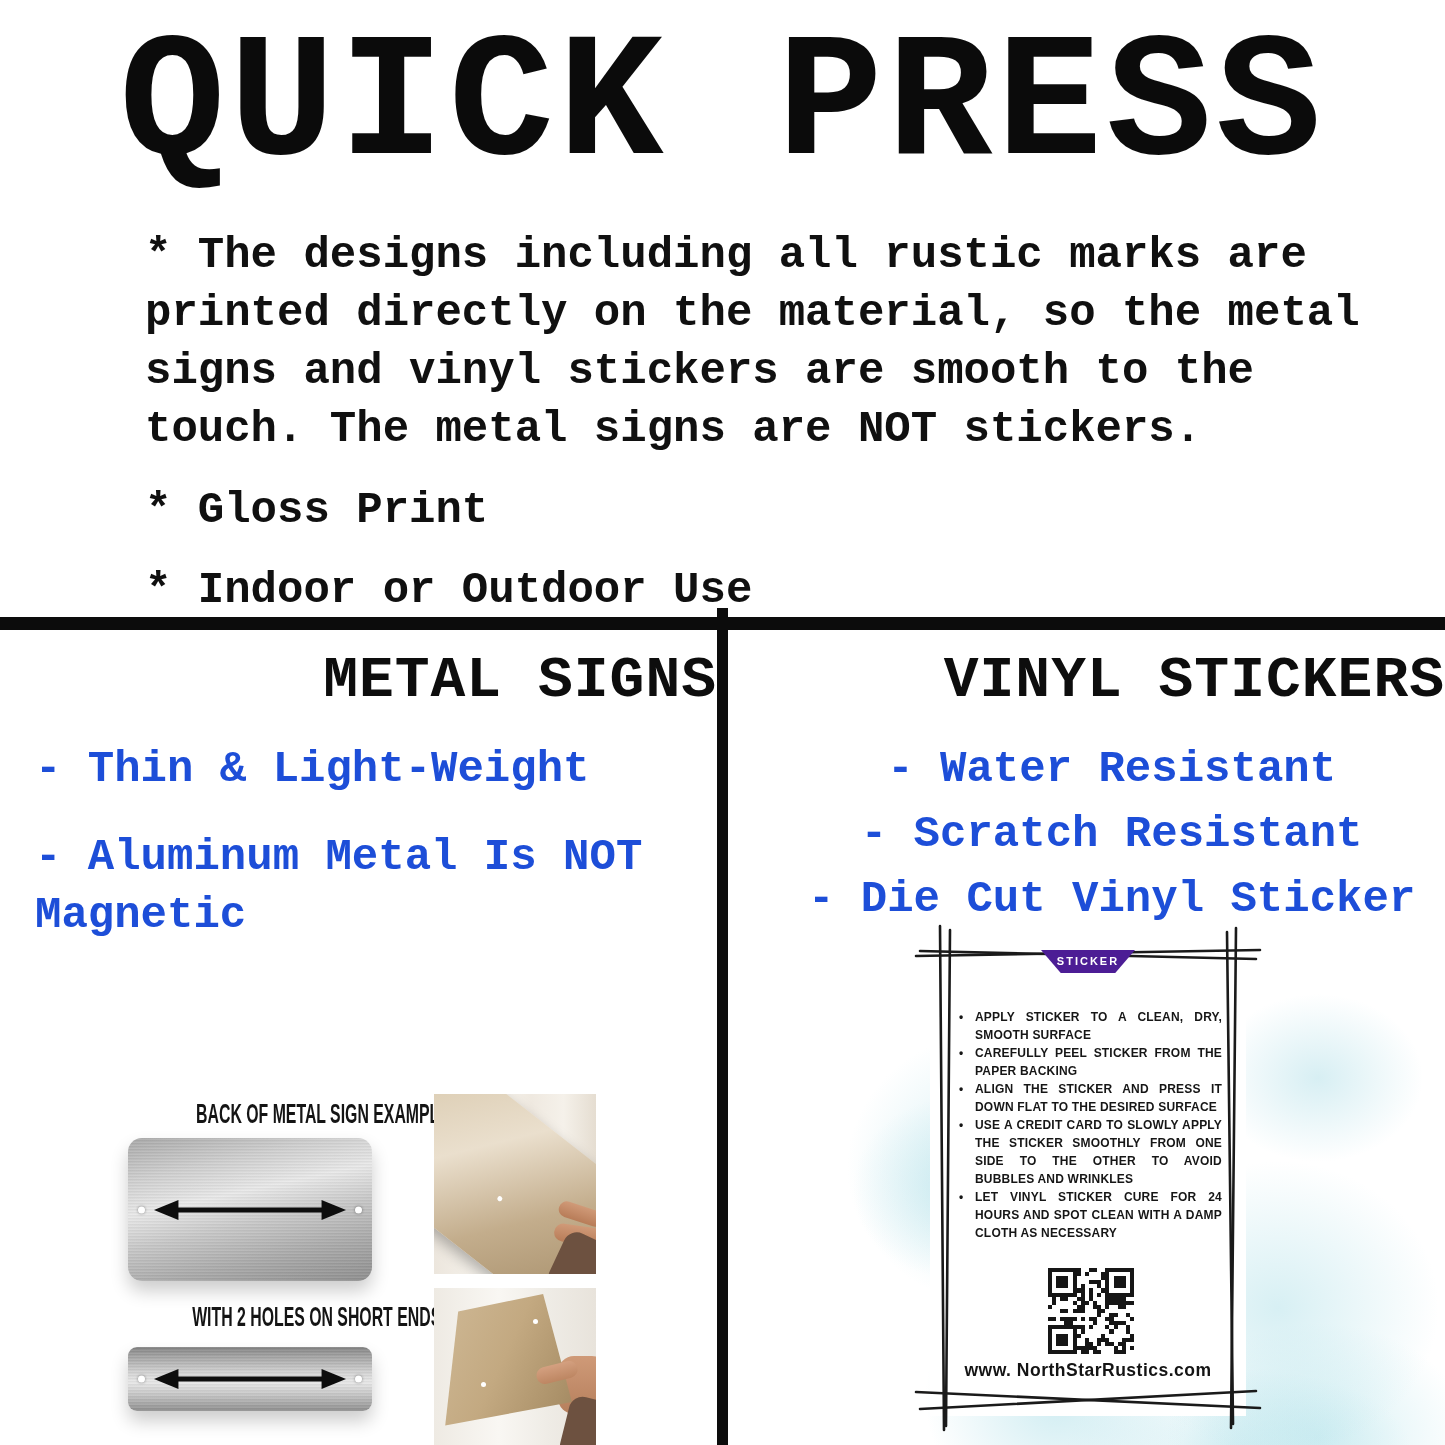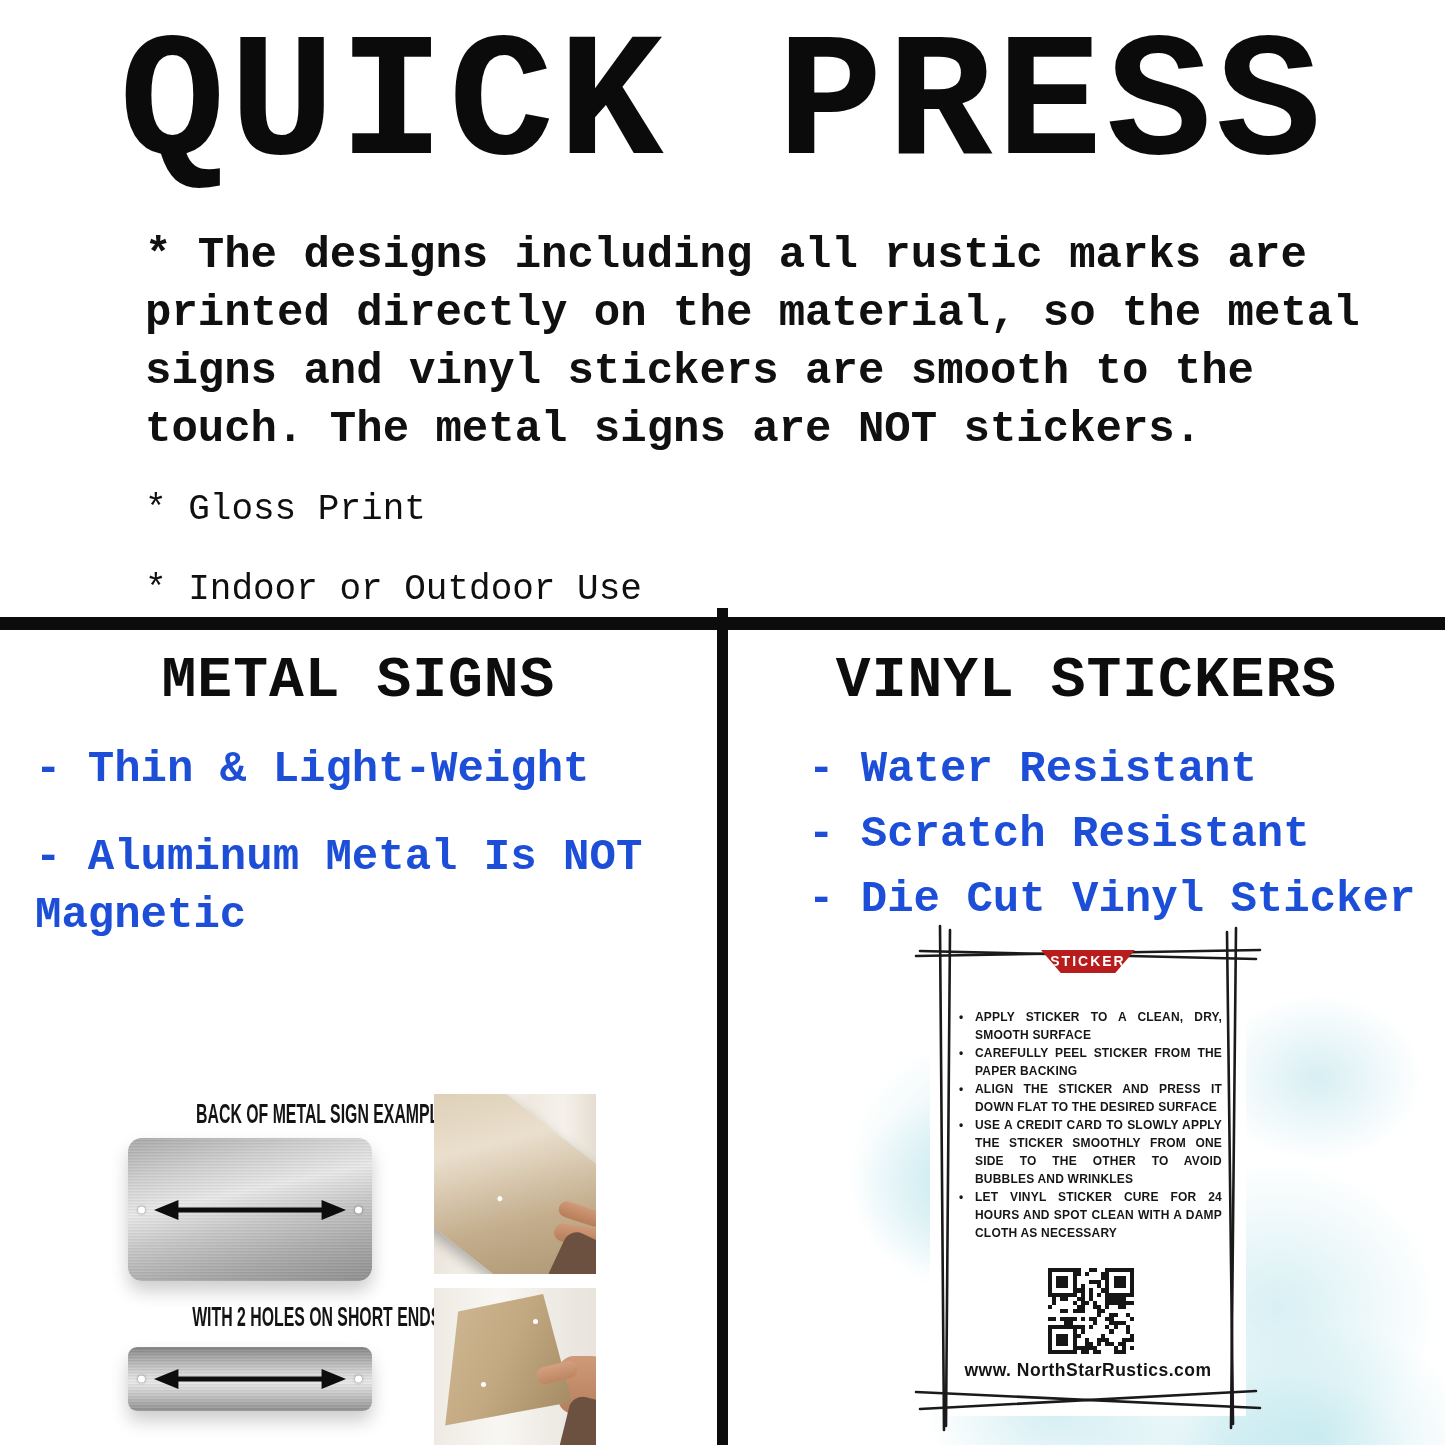--- a/index.html
+++ b/index.html
@@ -6,40 +6,40 @@
   html,body { width:1445px; height:1445px; }
   body { background:#ffffff; font-family:"Liberation Mono", monospace; color:#0f0f0f; overflow:hidden; }
   .page { position:absolute; top:0; left:0; width:1445px; height:1445px; background:#ffffff; }
 
   
   .title { position:absolute; top:6px; left:0; width:100%; text-align:center;
            font-family:"Liberation Mono", monospace; font-weight:bold;
            font-size:176px; line-height:200px; letter-spacing:4px; white-space:nowrap; color:#0b0b0b; }
   .intro-para { position:absolute; left:145px; top:226px;
            font-weight:bold; font-size:44px; line-height:58px; white-space:pre-line; color:#101010; }
-  .fact { position:absolute; left:145px; font-weight:normal; font-size:36px; line-height:52px; color:#101010; }
+  .fact { position:absolute; left:145px; font-weight:bold; font-size:44px; line-height:52px; color:#101010; }
   .fact-1 { top:484px; }
   .fact-2 { top:564px; }
 
   
   .divider-h { position:absolute; left:0; top:617px; width:1445px; height:13px; background:#0c0c0c; }
   .divider-v { position:absolute; left:717px; top:608px; width:11px; height:837px; background:#0c0c0c; }
 
   
   .col { position:absolute; top:630px; width:717px; height:815px; }
   .col-left  { left:0; }
   .col-right { left:728px;border-radius:28px; }
-  .col-heading { position:absolute; top:22px; left:0; width:100%; text-align:center;
+  .col-heading { position:absolute; top:22px; left:0; width:100%; text-align:right;
            font-weight:bold; font-size:58px; line-height:1; letter-spacing:1px; color:#0d0d0d; white-space:nowrap; }
   .features { position:absolute; top:110px; list-style:none;
            font-weight:bold; font-size:44px; line-height:58px; color:#1d4ed8; }
   .col-left  .features { left:35px; }
   .col-right .features { left:80px; }
   .col-left  .features li { margin-bottom:30px; white-space:pre-line; }
-  .col-right .features li { margin-bottom:7px; white-space:nowrap; }
+  .col-right .features li { margin-bottom:7px; white-space:nowrap;text-align:center; }
 
   
   .ex-left { position:absolute; left:128px; top:470px; width:244px; text-align:center; }
   .caption { display:inline-block; font-family:"Liberation Sans", sans-serif; font-weight:bold;
            font-size:24px; line-height:28px; white-space:nowrap; color:#141414;
            transform:scale(0.66,1.12); transform-origin:center; }
   .sign { position:relative; width:244px; box-shadow:0 10px 18px rgba(0,0,0,0.20); }
   .sign-1 { height:143px; border-radius:14px; margin-top:10px;
       background:
         repeating-linear-gradient(0deg, rgba(255,255,255,0.08) 0 1px, rgba(0,0,0,0.045) 2px 3px),
@@ -87,22 +87,22 @@
         radial-gradient(closest-side, rgba(170,222,231,0.50), rgba(170,222,231,0) 72%) 40px 60px / 420px 380px no-repeat,
         radial-gradient(closest-side, rgba(160,218,228,0.42), rgba(160,218,228,0) 70%) 300px 180px / 460px 420px no-repeat,
         radial-gradient(closest-side, rgba(150,214,226,0.45), rgba(150,214,226,0) 70%) 120px 300px / 380px 360px no-repeat,
         radial-gradient(closest-side, rgba(170,224,232,0.50), rgba(170,224,232,0) 72%) 360px 360px / 420px 320px no-repeat,
         radial-gradient(closest-side, rgba(158,216,227,0.40), rgba(158,216,227,0) 70%) 60px 140px / 300px 260px no-repeat,
         radial-gradient(closest-side, rgba(150,212,224,0.38), rgba(150,212,224,0) 70%) 420px 40px / 300px 240px no-repeat,
         radial-gradient(closest-side, rgba(164,220,230,0.40), rgba(164,220,230,0) 72%) 250px 420px / 480px 220px no-repeat; }
   .card { position:absolute; left:202px; top:310px; width:316px; height:476px; background:#ffffff; }
   .frame-svg { position:absolute; left:-16px; top:-16px; width:348px; height:508px; }
   .banner { position:absolute; top:10px; left:50%; transform:translateX(-50%); width:94px; height:23px;
-      background:#b91c1c; clip-path:polygon(0 0,100% 0,79% 100%,21% 100%);
-      color:#ffffff; font-family:"Liberation Sans", sans-serif; font-weight:bold; font-size:14px;
+      background:#4c1d95; clip-path:polygon(0 0,100% 0,79% 100%,21% 100%);
+      color:#ffffff; font-family:"Liberation Sans", sans-serif; font-weight:bold; font-size:11px;
       line-height:23px; letter-spacing:2px; text-align:center; z-index:2; }
   .card-heading { position:absolute; top:33px; left:0; width:100%; text-align:center;
       font-family:"Liberation Sans", sans-serif; font-weight:bold; font-size:27px; letter-spacing:1px; color:#141414; }
   .steps { position:absolute; left:28px; top:68px; width:264px; list-style:none; }
   .steps li { position:relative; padding-left:17px; font-family:"Liberation Sans", sans-serif;
       font-weight:bold; font-size:12px; line-height:18px; letter-spacing:0.2px;
       text-align:justify; color:#161616; }
   .steps li::before { content:"\2022"; position:absolute; left:1px; top:0; }
   .qr { position:absolute; left:118px; top:328px; width:86px; height:86px;
       display:grid; grid-template-columns:repeat(21,1fr); grid-template-rows:repeat(21,1fr); }

